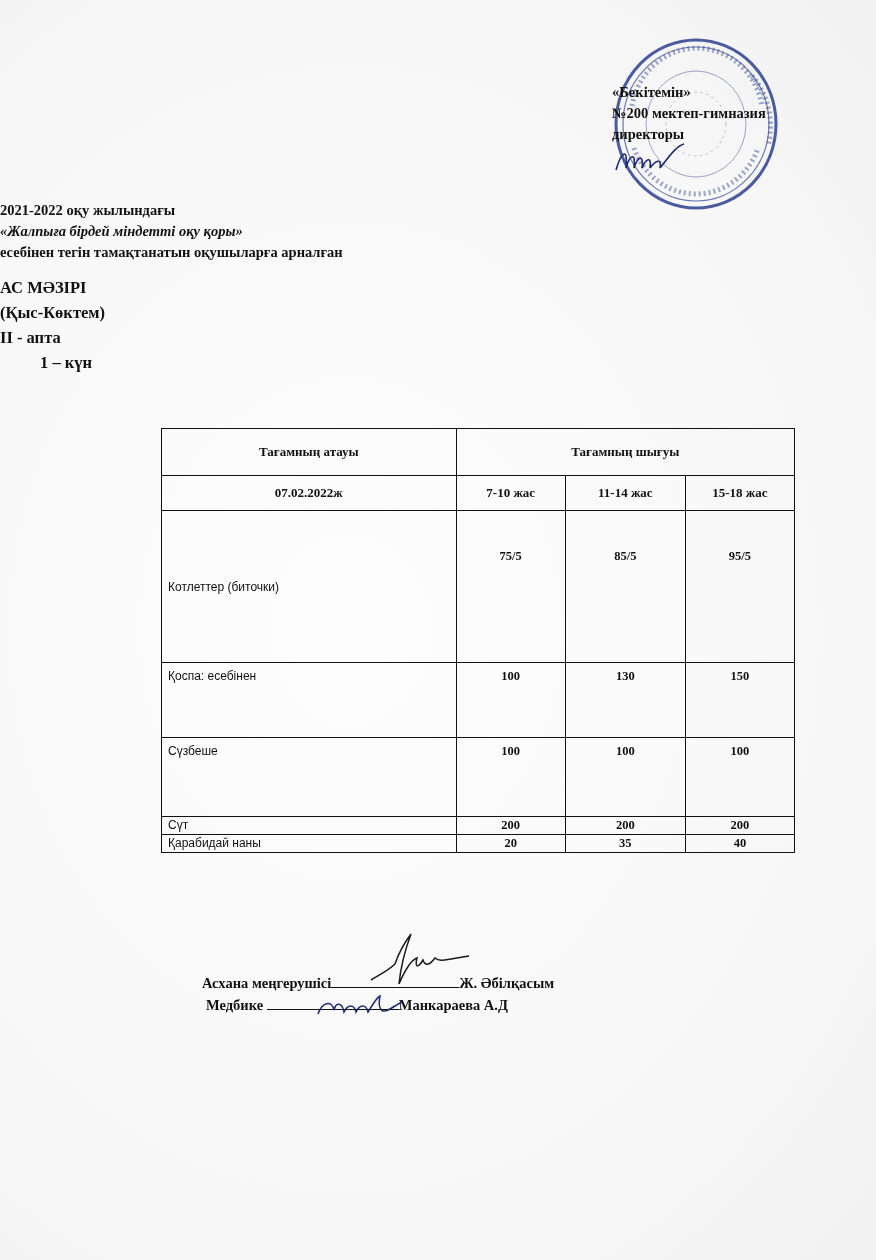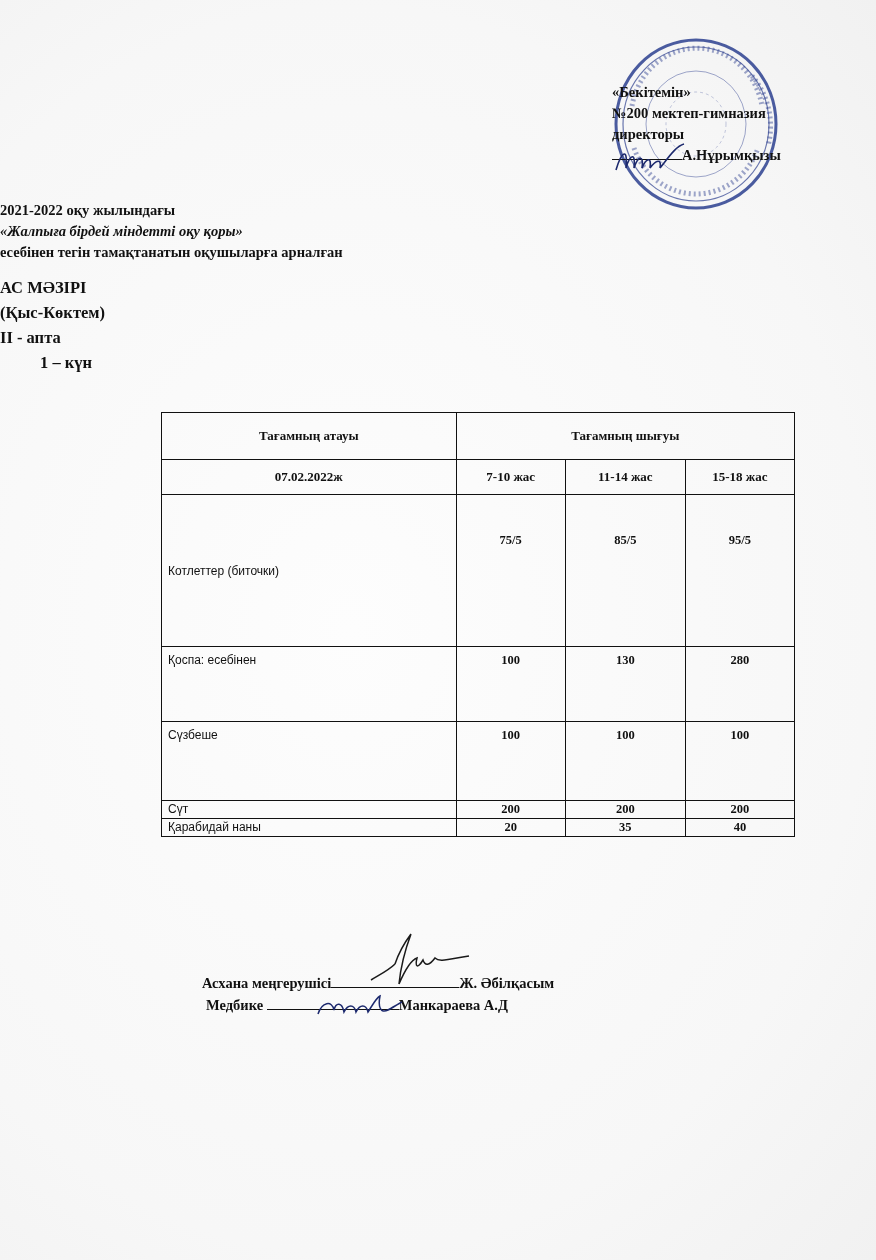--- a/index.html
+++ b/index.html
@@ -29,21 +29,21 @@
     }
     .t1 { font-size: 14.5px; line-height: 21px; }
     .t2 { font-size: 14.5px; line-height: 21px; font-style: italic; }
     .t3 { font-size: 14.5px; line-height: 21px; }
     .t4 { font-size: 16.5px; line-height: 23px; margin-top: 13px; }
     .t5 { font-size: 16.5px; line-height: 24px; margin-top: 2px; }
     .t6 { font-size: 16.5px; line-height: 24px; margin-top: 1px; }
     .t7 { font-size: 16.5px; line-height: 24px; margin-top: 1px; padding-left: 40px; }
     
     .menu-table {
-      position: absolute; left: 161px; top: 412px; width: 634px;
+      position: absolute; left: 161px; top: 428px; width: 634px;
       border-collapse: collapse; font-size: 12.5px;
     }
     .menu-table td {
       border: 1.6px solid #111; padding: 0 6px; vertical-align: middle;
     }
     .menu-table .hdr td { height: 46px; text-align: center; font-weight: bold; font-size: 13px; }
     .menu-table .sub td { height: 34px; text-align: center; font-weight: bold; font-size: 13px; }
     .menu-table .big td { height: 113px; }
     .menu-table .mid td { height: 68px; vertical-align: top; padding-top: 6px; }
     .menu-table .mid2 td { height: 72px; vertical-align: top; padding-top: 6px; }
@@ -77,23 +77,20 @@
   <ellipse cx="84" cy="88" rx="30" ry="32" fill="none" stroke="#2c3f8f" stroke-width="0.8" stroke-dasharray="3 3" opacity="0.35"></ellipse>
   <path d="M20 70 A66 70 0 0 1 150 70" fill="none" stroke="#2c3f8f" stroke-width="5" stroke-dasharray="2 3" opacity="0.45"></path>
   <path d="M22 112 A66 70 0 0 0 146 112" fill="none" stroke="#2c3f8f" stroke-width="5" stroke-dasharray="2 3" opacity="0.45"></path>
   <path d="M140 40 A70 74 0 0 1 156 110" fill="none" stroke="#2c3f8f" stroke-width="5" stroke-dasharray="2 3" opacity="0.45"></path>
 </svg>
 
 <div class="approval">
   <div>«Бекітемін»</div>
   <div>№200 мектеп-гимназия</div>
   <div>директоры</div>
-  <div>
-    <span class="sig-line"></span><span>А.Нұрымқызы</span>
-  </div>
 </div>
 <svg class="scribble" style="left:612px;top:140px;width:80px;height:40px" viewBox="0 0 80 40">
   <path d="M4 30 C10 10 16 8 14 28 C18 14 24 12 22 28 C26 16 32 14 30 28 C34 18 40 16 38 28 C44 20 50 18 48 28 C56 18 64 6 72 4" fill="none" stroke="#1d2a6e" stroke-width="1.6"></path>
 </svg>
 
 <div class="title-block">
   <div class="t1">2021-2022 оқу жылындағы</div>
   <div class="t2">«Жалпыға бірдей міндетті оқу қоры»</div>
   <div class="t3">есебінен тегін тамақтанатын оқушыларға арналған</div>
   <div class="t4">АС МӘЗІРІ</div>
@@ -123,21 +120,21 @@
   <tr class="big">
     <td class="name">Котлеттер (биточки)</td>
     <td class="val">75/5</td>
     <td class="val">85/5</td>
     <td class="val">95/5</td>
   </tr>
   <tr class="mid">
     <td class="name">Қоспа: есебінен</td>
     <td class="val">100</td>
     <td class="val">130</td>
-    <td class="val">280</td>
+    <td class="val">150</td>
   </tr>
   <tr class="mid2">
     <td class="name">Сүзбеше</td>
     <td class="val">100</td>
     <td class="val">100</td>
     <td class="val">100</td>
   </tr>
   <tr class="small">
     <td class="name">Сүт</td>
     <td class="val">200</td>

